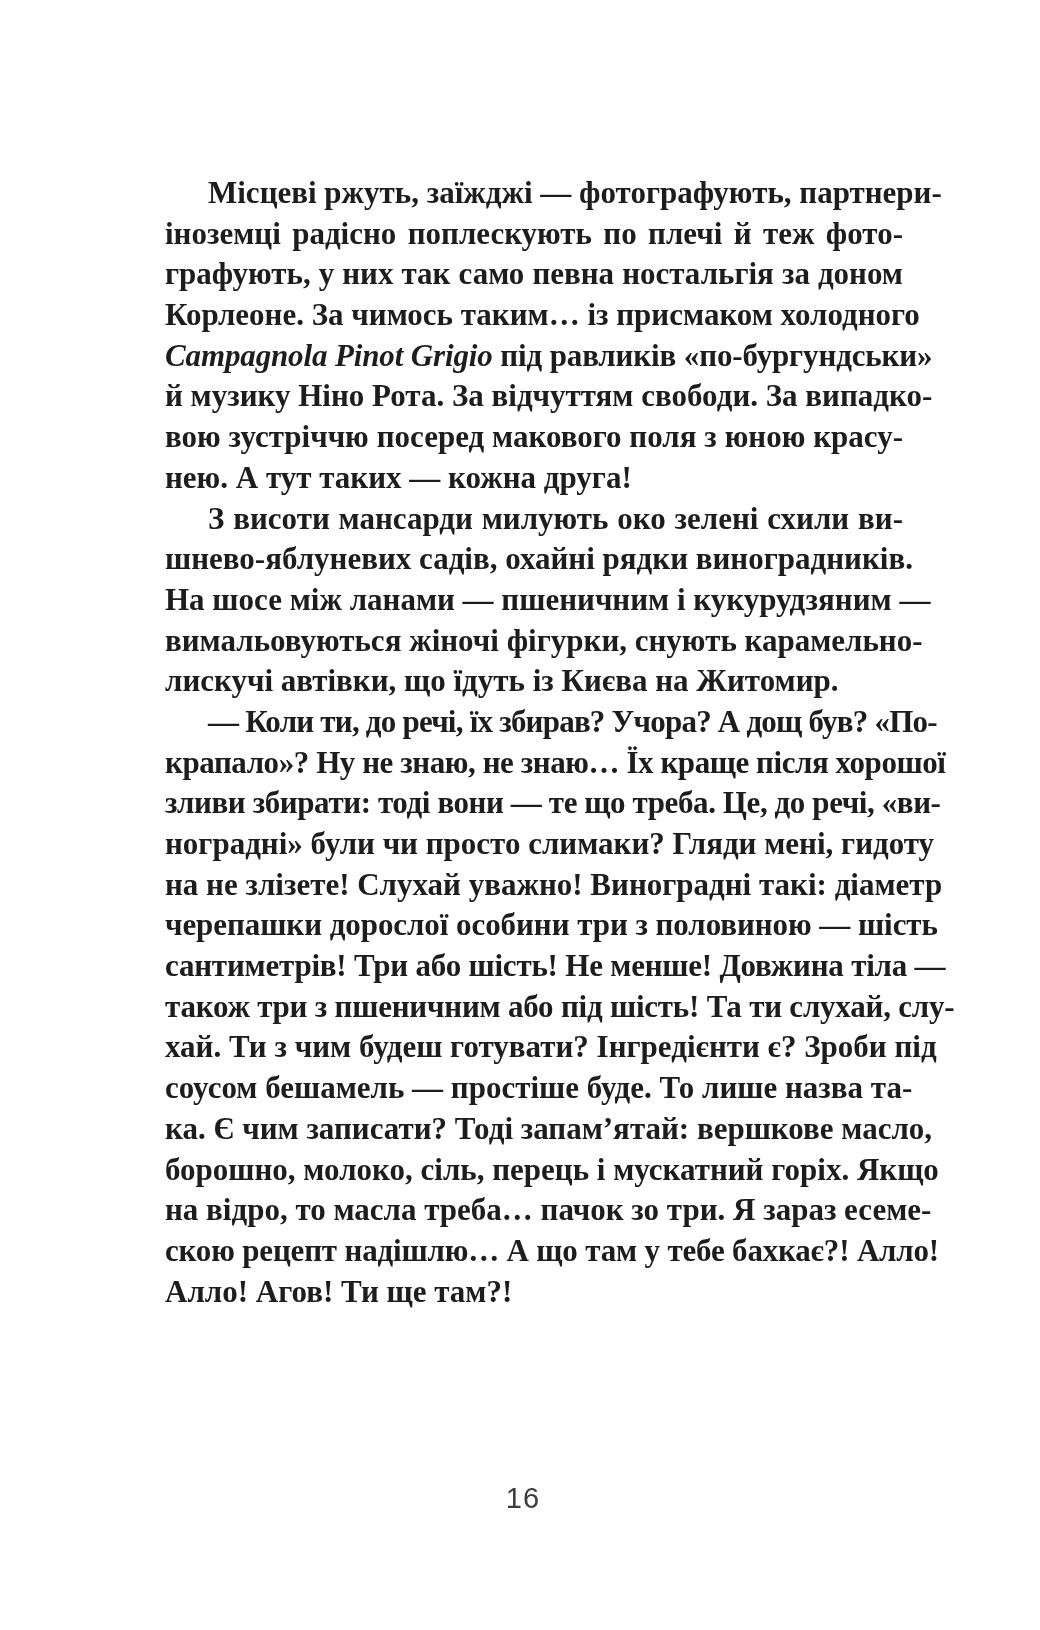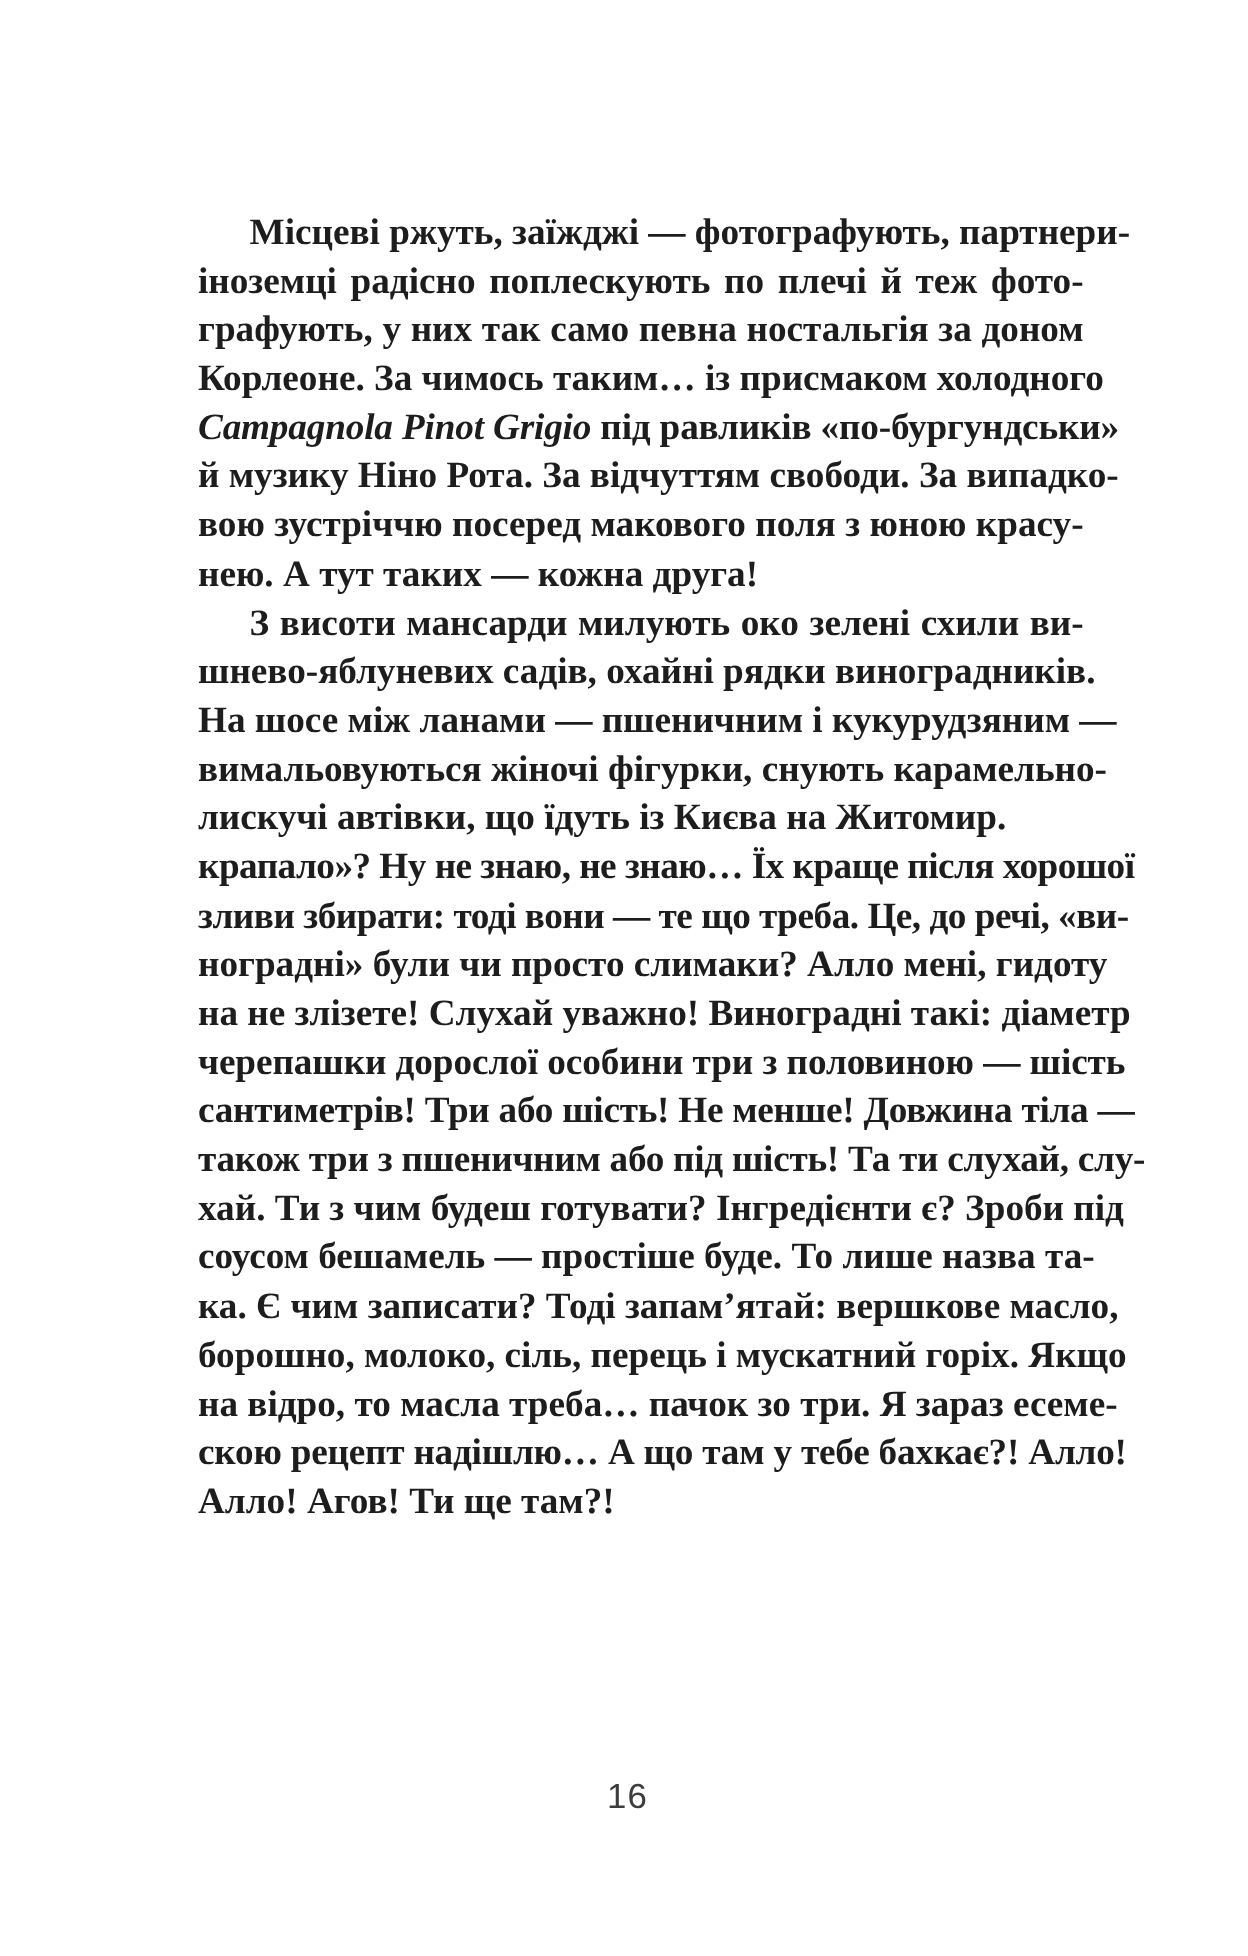--- a/index.html
+++ b/index.html
@@ -70,23 +70,24 @@
         <div class="text-line last"><span class="run">нею. А тут таких — кожна друга!</span></div>
       </div>
       <div class="paragraph">
         <div class="text-line indent"><span class="run">З висоти мансарди милують око зелені схили ви-</span></div>
         <div class="text-line"><span class="run">шнево-яблуневих садів, охайні рядки виноградників.</span></div>
         <div class="text-line"><span class="run">На шосе між ланами — пшеничним і кукурудзяним —</span></div>
         <div class="text-line"><span class="run">вимальовуються жіночі фігурки, снують карамельно-</span></div>
         <div class="text-line last"><span class="run">лискучі автівки, що їдуть із Києва на Житомир.</span></div>
       </div>
       <div class="paragraph">
+        <div class="text-line indent" style="letter-spacing: -0.773585px;"><span class="run">— Коли ти, до речі, їх збирав? Учора? А дощ був? «По-</span></div>
         <div class="text-line" style="letter-spacing: -0.433962px;"><span class="run">крапало»? Ну не знаю, не знаю… Їх краще після хорошої</span></div>
         <div class="text-line" style="letter-spacing: -0.403509px;"><span class="run">зливи збирати: тоді вони — те що треба. Це, до речі, «ви-</span></div>
-        <div class="text-line"><span class="run">ноградні» були чи просто слимаки? Алло мені, гидоту</span></div>
+        <div class="text-line"><span class="run">ноградні» були чи просто слимаки? Гляди мені, гидоту</span></div>
         <div class="text-line"><span class="run">на не злізете! Слухай уважно! Виноградні такі: діаметр</span></div>
         <div class="text-line" style="letter-spacing: -0.06px;"><span class="run">черепашки дорослої особини три з половиною — шість</span></div>
         <div class="text-line" style="letter-spacing: -0.211538px;"><span class="run">сантиметрів! Три або шість! Не менше! Довжина тіла —</span></div>
         <div class="text-line" style="letter-spacing: -0.218182px;"><span class="run">також три з пшеничним або під шість! Та ти слухай, слу-</span></div>
         <div class="text-line"><span class="run">хай. Ти з чим будеш готувати? Інгредієнти є? Зроби під</span></div>
         <div class="text-line"><span class="run">соусом бешамель — простіше буде. То лише назва та-</span></div>
         <div class="text-line"><span class="run">ка. Є чим записати? Тоді запам’ятай: вершкове масло,</span></div>
         <div class="text-line"><span class="run">борошно, молоко, сіль, перець і мускатний горіх. Якщо</span></div>
         <div class="text-line"><span class="run">на відро, то масла треба… пачок зо три. Я зараз есеме-</span></div>
         <div class="text-line" style="letter-spacing: -0.176471px;"><span class="run">скою рецепт надішлю… А що там у тебе бахкає?! Алло!</span></div>

